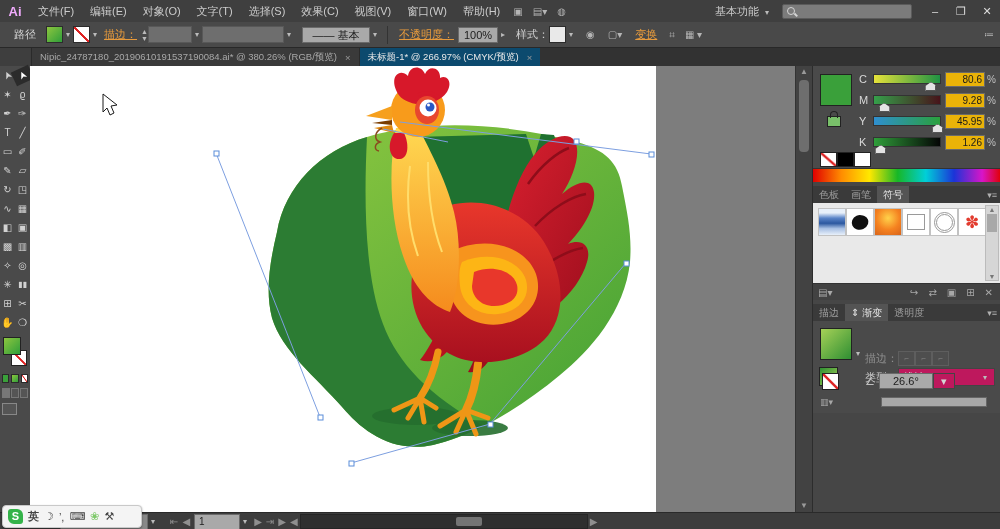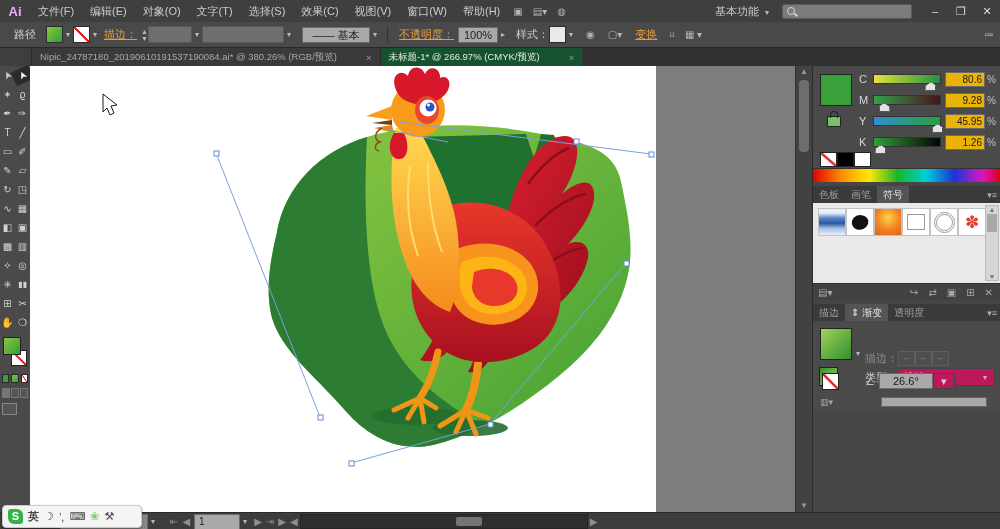--- a/index.html
+++ b/index.html
@@ -22,24 +22,24 @@
   .olink{color:#e89b3c;text-decoration:underline;margin:0 4px;}
   .chip{width:15px;height:15px;border:1px solid #2c2c2c;display:inline-block;}
   .chip.fill{background:linear-gradient(135deg,#8dc63f,#2f9e3a);}
   .chip.none{background:linear-gradient(to top right,#fff 44%,#d22 46%,#d22 54%,#fff 56%);}
   .dd{color:#bbb;font-size:8px;margin:0 3px;}
   .obox{height:15px;background:#6e6e6e;border:1px solid #585858;display:inline-block;}
   .lightbox{height:14px;background:#a9a9a9;border:1px solid #6a6a6a;color:#1c1c1c;text-align:center;line-height:14px;}
   .sep{width:1px;height:18px;background:#333;margin:0 7px;}
   
   #tabbar{left:0;top:48px;width:1000px;height:18px;background:#323232;display:flex;align-items:flex-end;}
-  .dtab{height:18px;display:flex;align-items:center;padding:0 8px;font-size:9.5px;white-space:nowrap;gap:21px;}
+  .dtab{height:18px;display:flex;align-items:center;padding:0 8px;font-size:9.5px;white-space:nowrap;}
   .dtab .x{margin-left:8px;color:#9a9a9a;}
   .dtab.inactive{background:#3a3a3a;color:#a8a8a8;border-right:1px solid #2a2a2a;}
-  .dtab.active{background:#14532d;color:#e8e8e8;}
+  .dtab.active{background:#0c4a6e;color:#e8e8e8;}
   
   #tools{left:0;top:66px;width:30px;height:446px;background:#4a4a4a;border-right:1px solid #383838;}
   .tgrid{display:grid;grid-template-columns:15px 15px;}
   .tool{height:19px;line-height:19px;text-align:center;font-size:10px;color:#d2d2d2;cursor:default;}
   .tool.active{background:#2b2b2b;color:#ffffff;}
   .fs{position:relative;width:30px;height:36px;margin-top:3px;}
   .fs .stroke{position:absolute;left:11px;top:15px;width:14px;height:14px;background:linear-gradient(to top right,#fff 43%,#d22 47%,#d22 53%,#fff 57%);border:1px solid #222;}
   .fs .fillsq{position:absolute;left:3px;top:2px;width:16px;height:16px;background:linear-gradient(135deg,#8dc63f,#2f9e3a);border:1px solid #222;}
   .mini3{display:flex;gap:2px;padding:3px 2px;}
   .mini3 div{width:7px;height:7px;border:1px solid #2a2a2a;}

